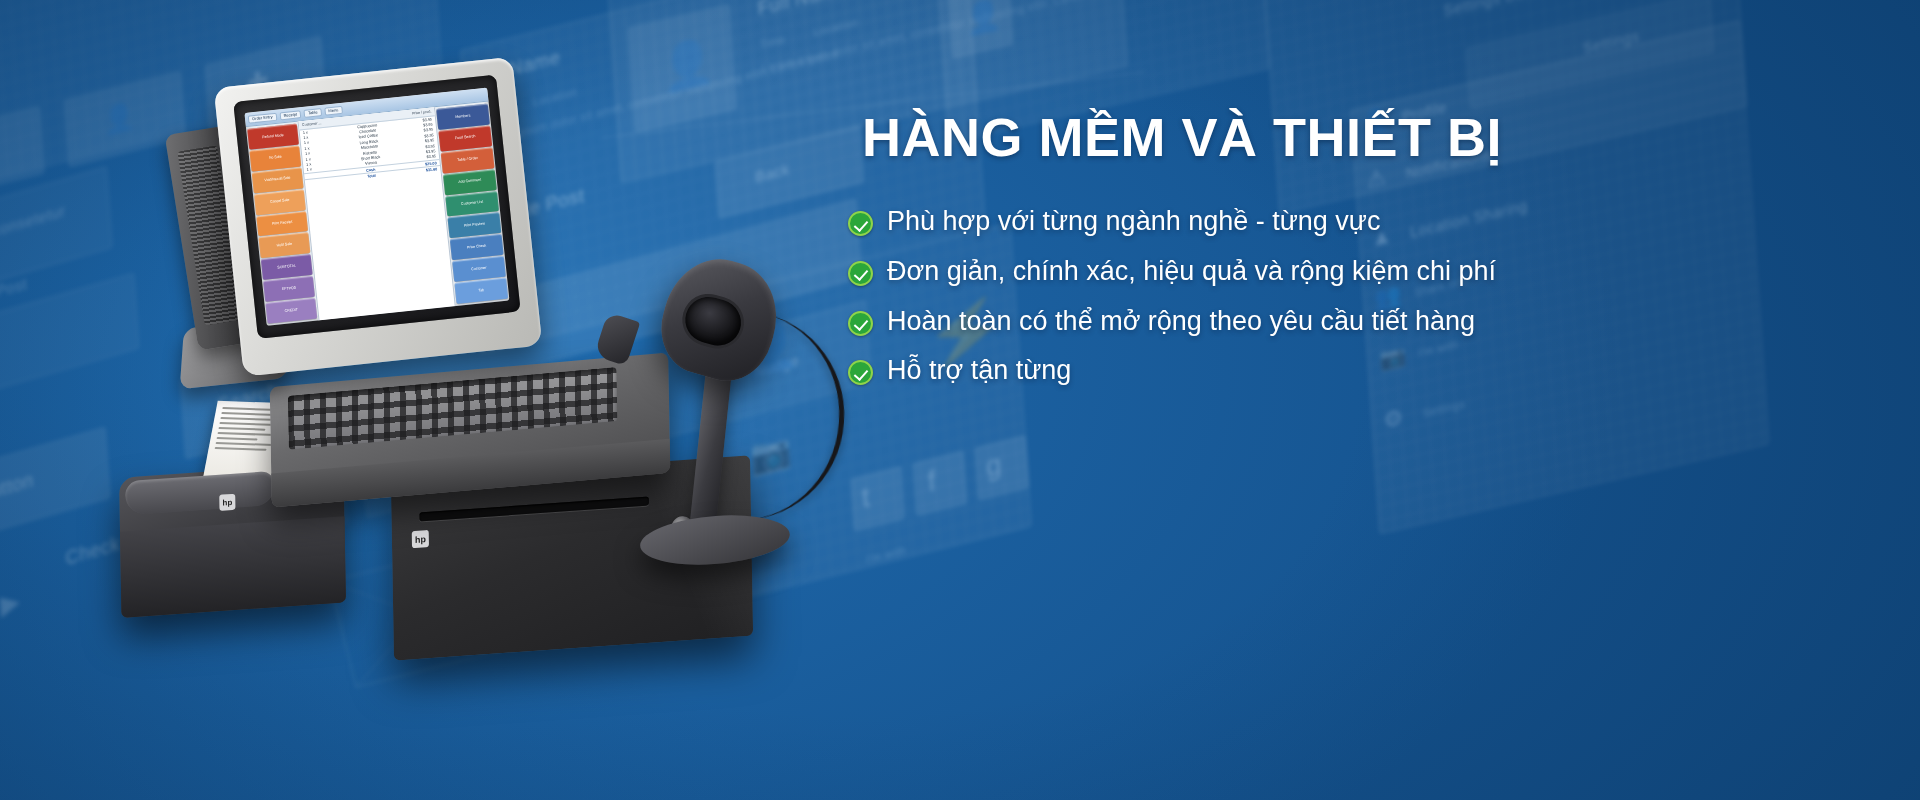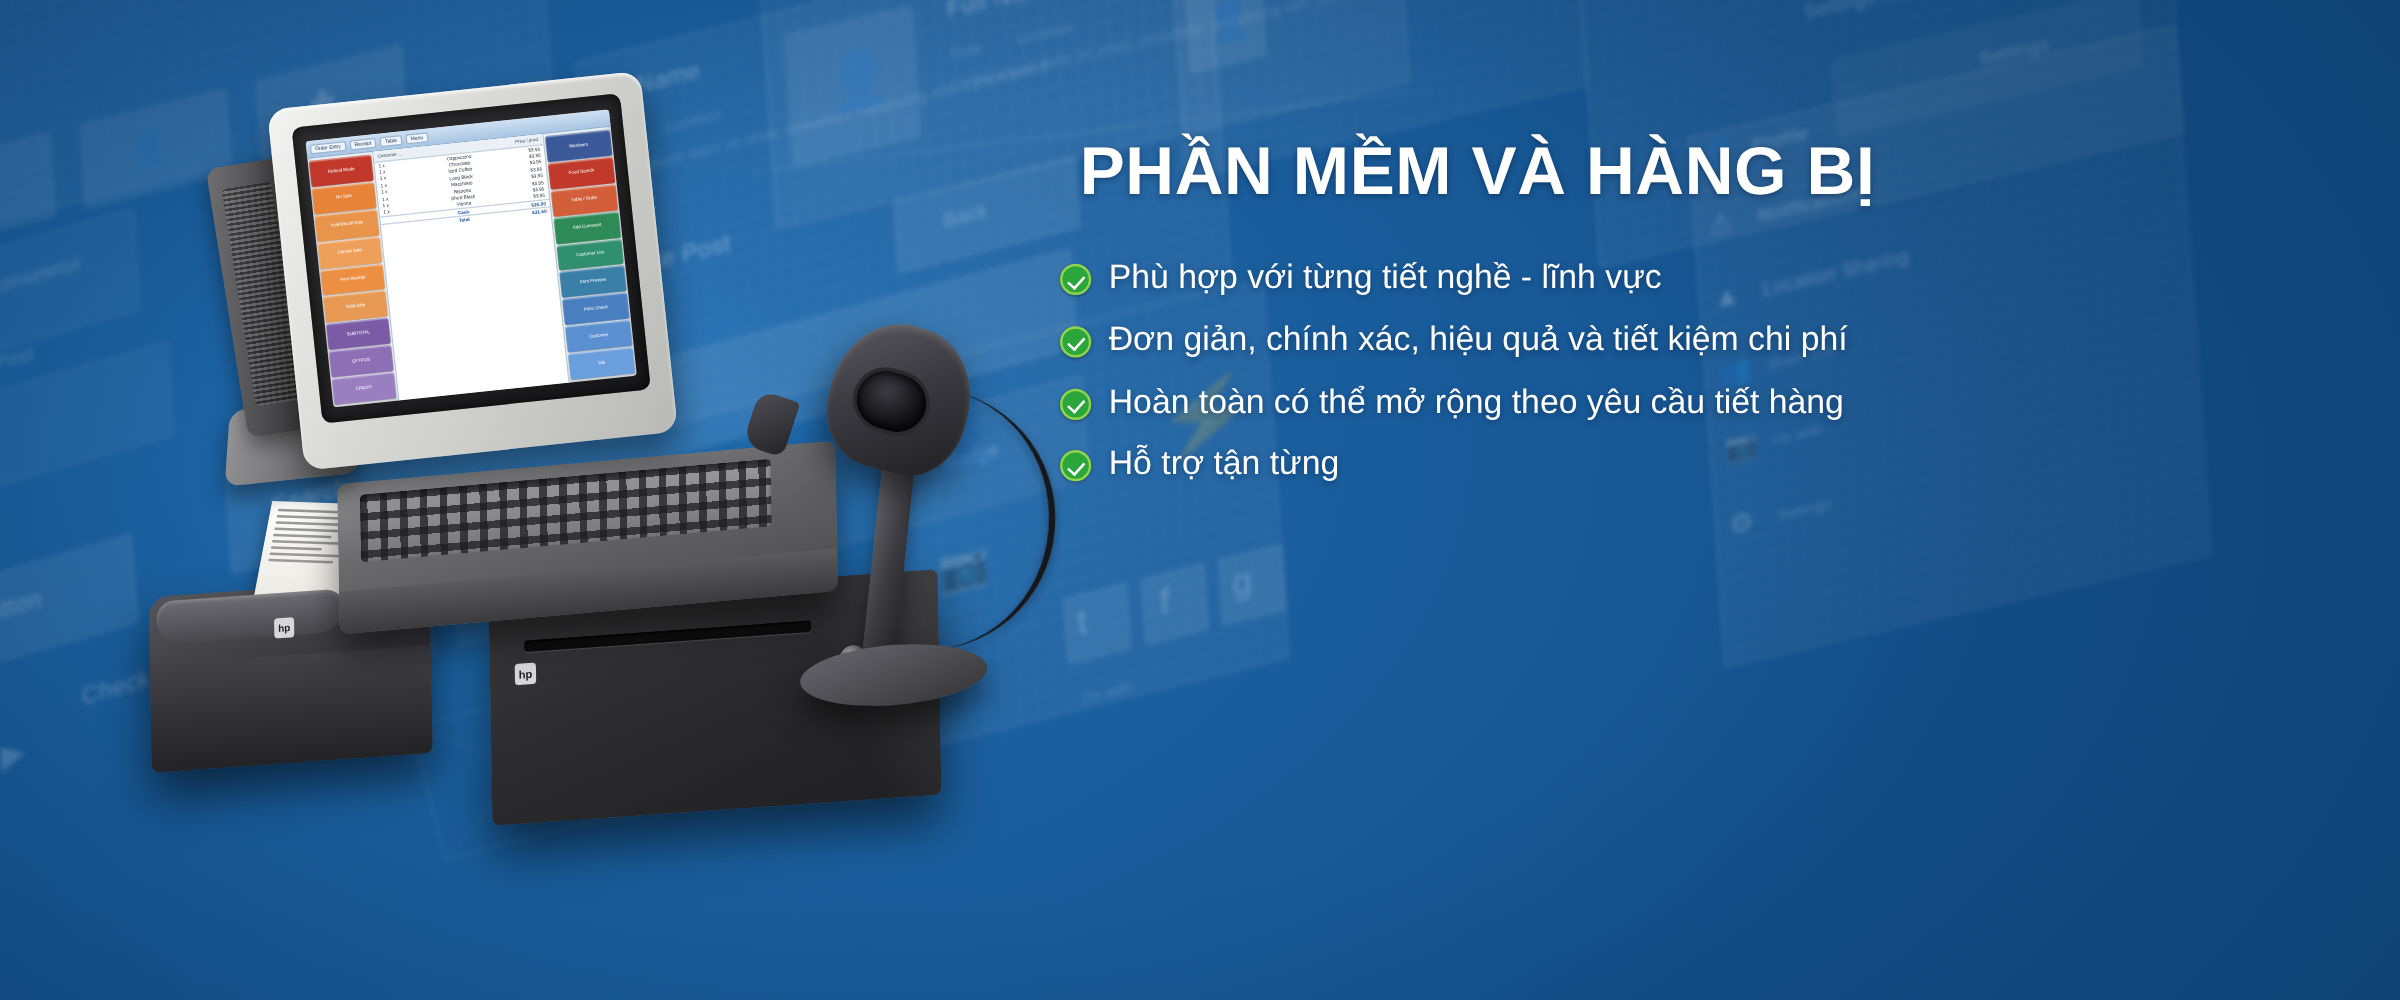--- a/index.html
+++ b/index.html
@@ -565,31 +565,31 @@
       </div>
       <div class="scan-trig"></div>
       <div class="scan-base"></div>
     </div>
 
   </div>
 
   <div class="copy">
 
     <div class="headline">
-      <span>PHẦN MỀM VÀ HÀNG BỊ</span>
+      <span>HÀNG MỀM VÀ THIẾT BỊ</span>
     </div>
 
     <div class="bullets">
       <div class="bullet">
         <span class="chk"></span>
-        <span class="btext">Phù hợp với từng tiết nghề - lĩnh vực</span>
+        <span class="btext">Phù hợp với từng ngành nghề - từng vực</span>
       </div>
       <div class="bullet">
         <span class="chk"></span>
-        <span class="btext">Đơn giản, chính xác, hiệu quả và tiết kiệm chi phí</span>
+        <span class="btext">Đơn giản, chính xác, hiệu quả và rộng kiệm chi phí</span>
       </div>
       <div class="bullet">
         <span class="chk"></span>
         <span class="btext">Hoàn toàn có thể mở rộng theo yêu cầu tiết hàng</span>
       </div>
       <div class="bullet">
         <span class="chk"></span>
         <span class="btext">Hỗ trợ tận từng</span>
       </div>
     </div>

